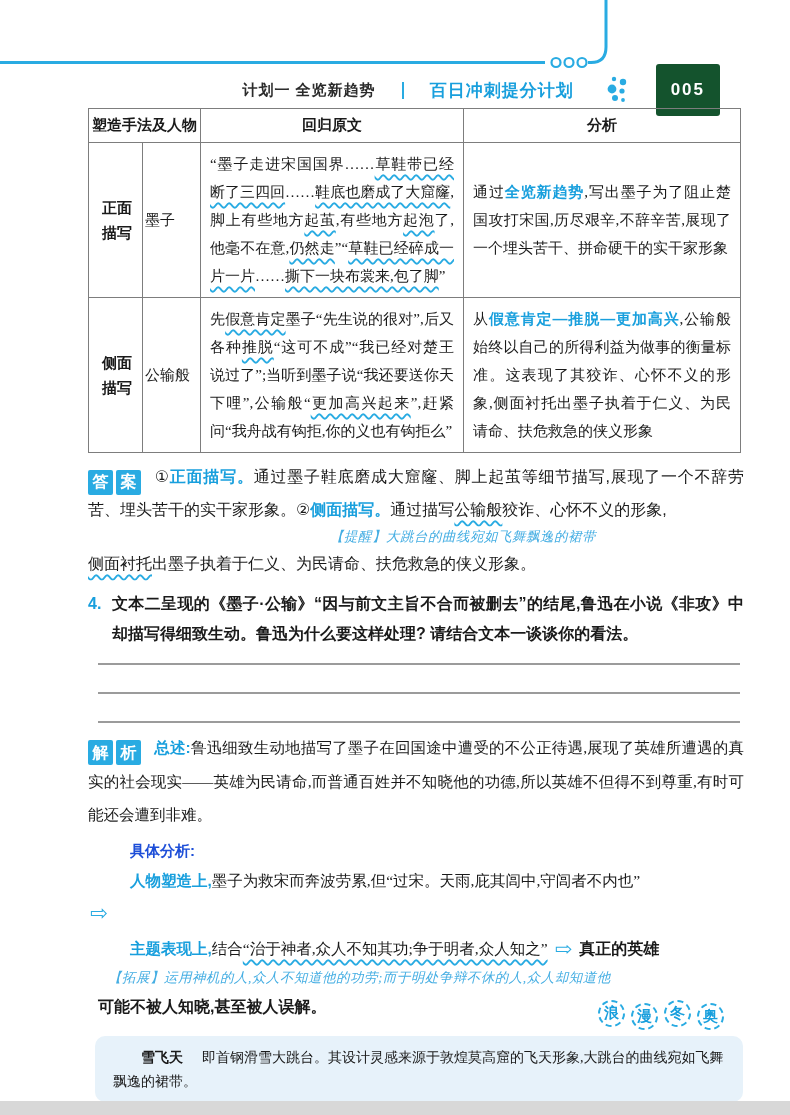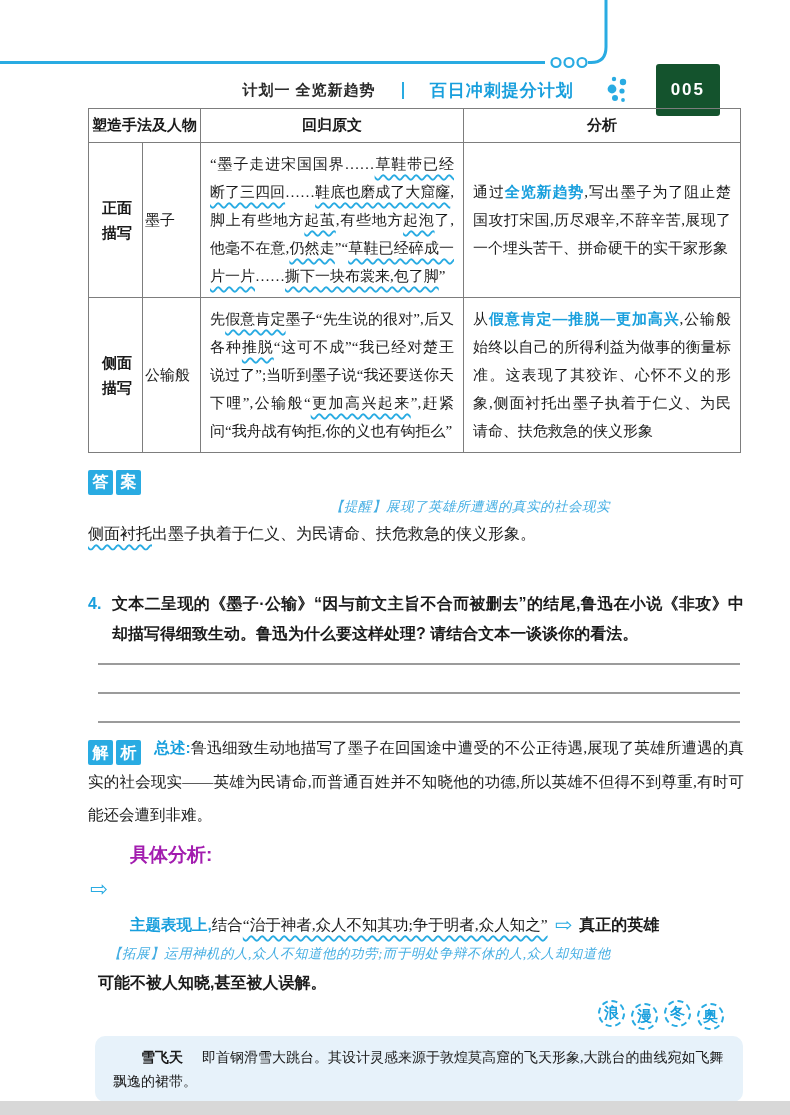--- a/index.html
+++ b/index.html
@@ -57,21 +57,21 @@
   .q-num  { color:#189fdd; font-weight:700; font-size:16px; width:24px; flex:none; line-height:30px; }
   .q-text { font-weight:700; font-size:16px; line-height:30px; text-align:justify; }
 
   
   .wline { position:absolute; left:98px; width:642px; height:2px; background:#9b9b9b; }
 
   
   .analysis { position:absolute; left:88px; top:731px; width:656px; }
   .a-para { font-size:15.5px; line-height:33px; text-align:justify; }
   .label-blue { color:#189fdd; font-weight:700; font-family:"Liberation Sans",sans-serif; }
-  .detail-label { margin:11px 0 0 42px; color:#a21caf; font-weight:700; font-size:19px; }
+  .detail-label { margin:11px 0 0 42px; color:#1d4ed8; font-weight:700; font-size:15px; }
   .point { margin:10px 0 0 42px; font-size:15.5px; }
   .conclusion { margin:9px 0 0 2px; display:flex; align-items:flex-start; }
   .arrow { color:#29abe2; font-size:21px; line-height:24px; margin-right:9px; font-weight:400; }
   .arrow.inline { margin:0 7px; vertical-align:-2px; }
   .c-text { font-weight:700; font-size:16px; line-height:27px; font-family:"Liberation Sans",sans-serif; }
   .analysis .hand { margin:7px 0 0 20px; }
   .conclusion2 { margin:10px 0 0 10px; font-weight:700; font-size:16px; }
 
   
   .winter-label { position:absolute; top:1000px; left:598px; display:flex; gap:6px; }
@@ -141,43 +141,46 @@
       <td class="kai"><span>从</span><span class="seg-blue">假意肯定—推脱—更加高兴</span><span>,公输般始终以自己的所得利益为做事的衡量标准。这表现了其狡诈、心怀不义的形象,侧面衬托出墨子执着于仁义、为民请命、扶危救急的侠义形象</span></td>
     </tr>
   </tbody>
 </table>
 
 <div class="answer">
   <div class="para">
     <span class="badge">
       <span>答</span>
       <span>案</span>
-    </span>
+    </span><span><span>①</span><span class="seg-blue">正面描写。</span><span>通过墨子鞋底磨成大窟窿、脚上起茧等细节描写,展现了一个不辞劳苦、埋头苦干的实干家形象。②</span><span class="seg-blue">侧面描写。</span><span>通过描写</span><span class="seg-wavy">公输般</span><span>狡诈、心怀不义的形象,</span></span>
   </div>
-  <div class="hand">【提醒】展现了英雄所遭遇的真实的社会现实</div>
+  <div class="hand">【提醒】大跳台的曲线宛如飞舞飘逸的裙带</div>
   <div class="para"><span class="seg-wavy">侧面衬托</span><span>出墨子执着于仁义、为民请命、扶危救急的侠义形象。</span></div>
 </div>
 
 <div class="question">
   <span class="q-num">4.</span>
   <div class="q-text">文本二呈现的《墨子·公输》“因与前文主旨不合而被删去”的结尾,鲁迅在小说《非攻》中却描写得细致生动。鲁迅为什么要这样处理? 请结合文本一谈谈你的看法。</div>
 </div>
 
 <div class="wline" style="top:663px"></div>
 <div class="wline" style="top:692px"></div>
 <div class="wline" style="top:721px"></div>
 
 <div class="analysis">
   <div class="a-para kai">
     <span class="badge">
       <span>解</span>
       <span>析</span>
     </span><span class="label-blue">总述:</span><span>鲁迅细致生动地描写了墨子在回国途中遭受的不公正待遇,展现了英雄所遭遇的真实的社会现实——英雄为民请命,而普通百姓并不知晓他的功德,所以英雄不但得不到尊重,有时可能还会遭到非难。</span>
   </div>
   <div class="detail-label">具体分析:</div>
+  <div class="point kai">
+    <span class="label-blue">人物塑造上,</span><span>墨子为救宋而奔波劳累,但“过宋。天雨,庇其闾中,守闾者不内也”</span>
+  </div>
   <div class="conclusion">
     <span class="arrow">⇨</span>
   </div>
   <div class="point kai">
     <span class="label-blue">主题表现上,</span><span>结合</span><span class="seg-wavy">“治于神者,众人不知其功;争于明者,众人知之”</span><span class="arrow inline">⇨</span><span class="c-text">真正的英雄</span>
   </div>
   <div class="hand">【拓展】运用神机的人,众人不知道他的功劳;而于明处争辩不休的人,众人却知道他</div>
   <div class="conclusion2">可能不被人知晓,甚至被人误解。</div>
 </div>
 

